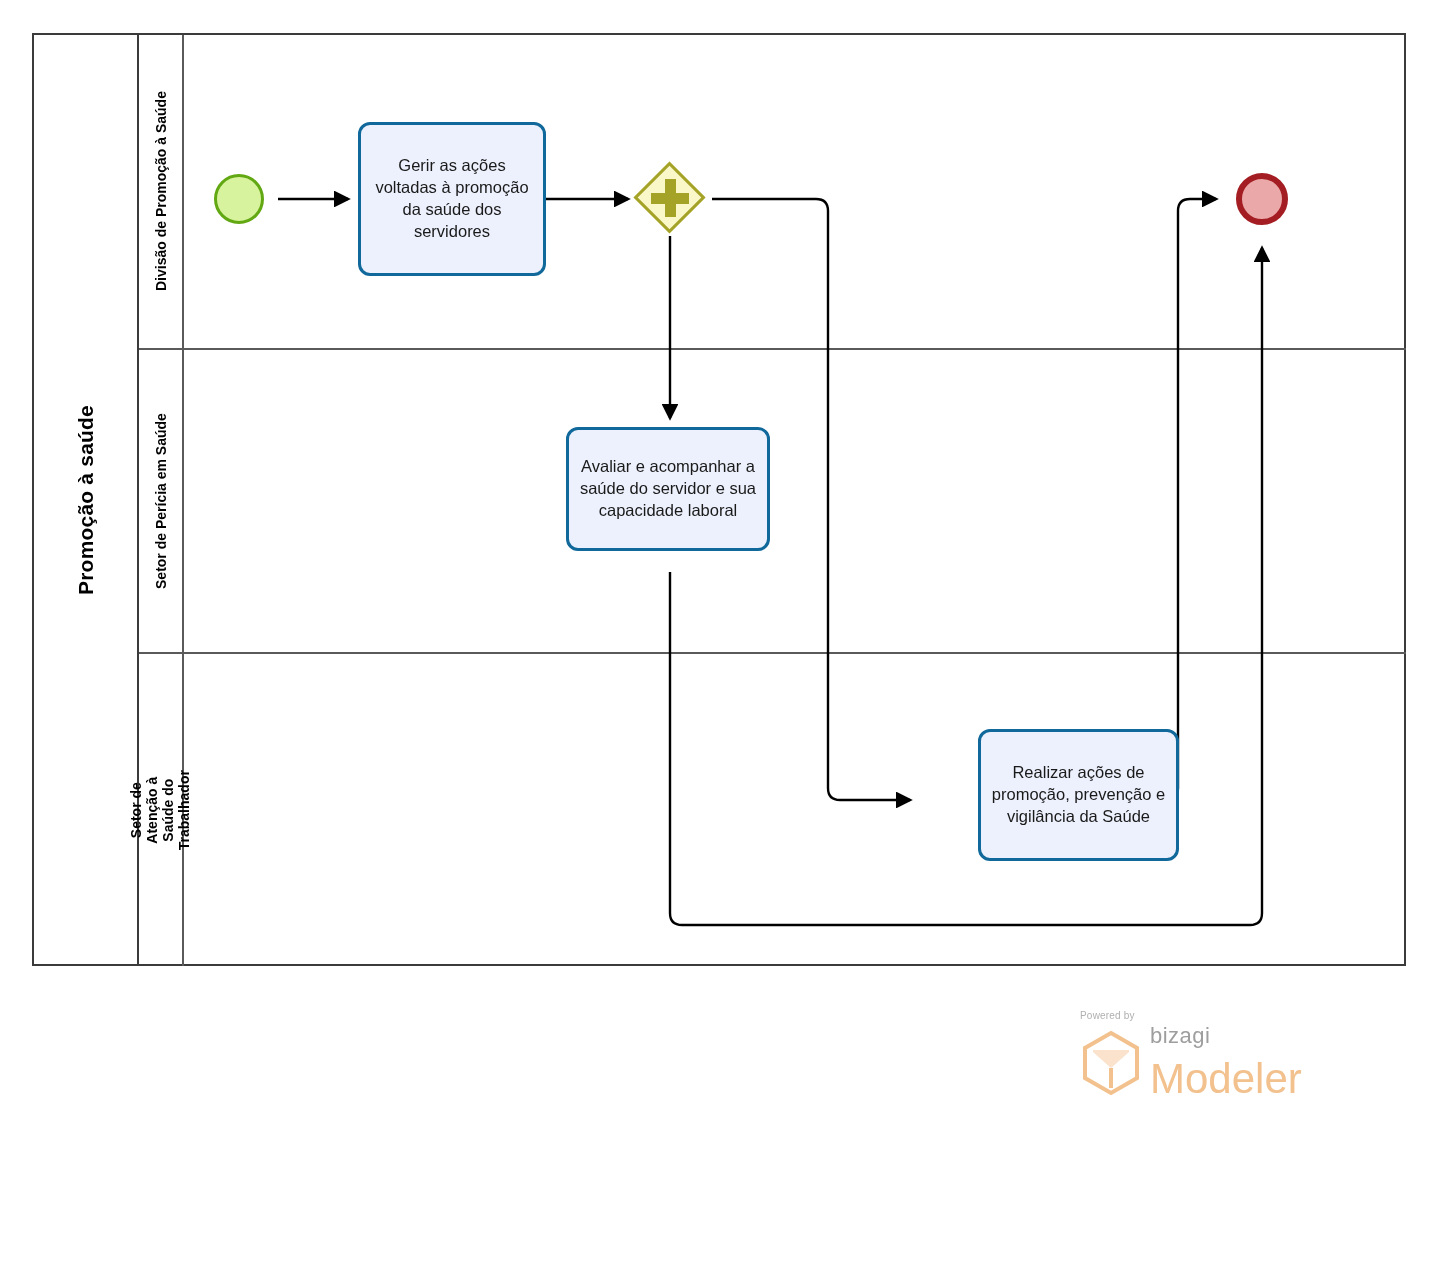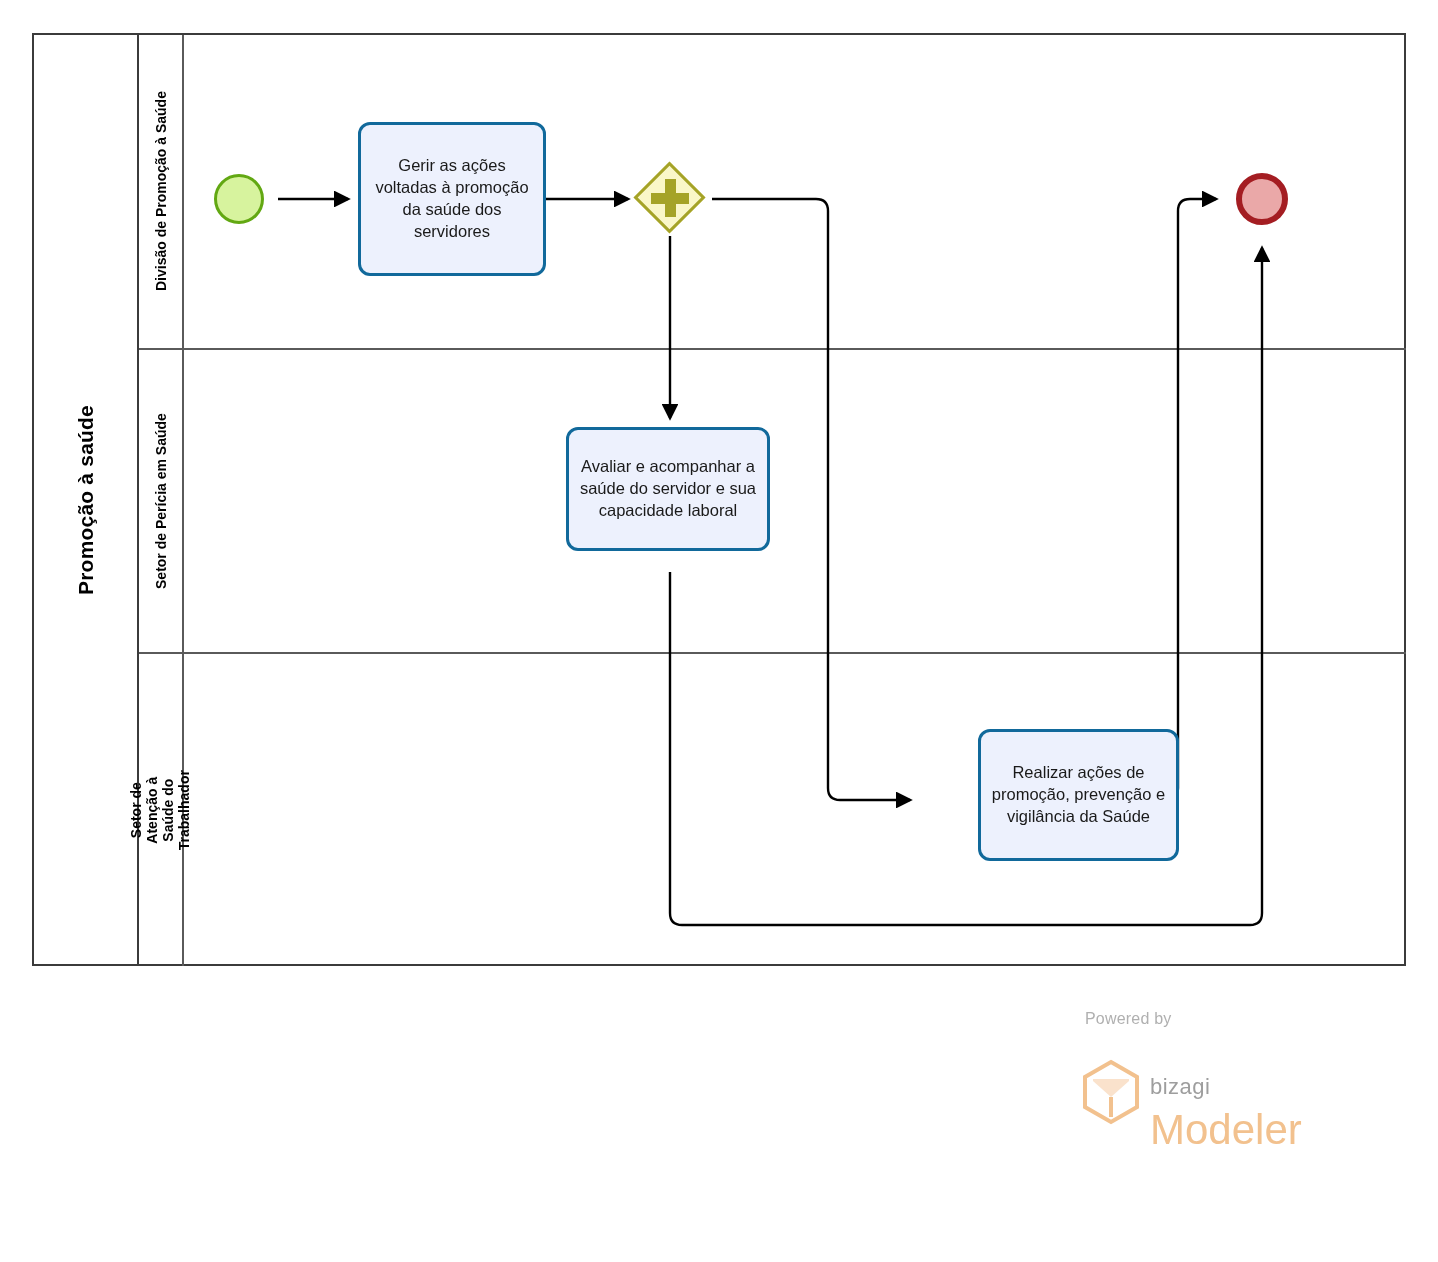--- a/index.html
+++ b/index.html
@@ -142,33 +142,31 @@
     stroke-width: 2.4;
   }
   
   .watermark {
     position: absolute;
     left: 1080px;
     top: 1010px;
     width: 270px;
   }
   .wm-powered {
-    font-size: 16px;
+    font-size: 10px;
     color: #B0B0B0;
-    margin-left: 5px;
     letter-spacing: 0.2px;
   }
   .wm-row { display: flex; align-items: center; margin-top: 4px; }
   .wm-text { margin-left: 8px; }
   .wm-bizagi {
     font-size: 22px;
     color: #9E9E9E;
     letter-spacing: 0.5px;
     line-height: 1;
-    margin-top: 44px;
   }
   .wm-modeler {
     font-size: 42px;
     color: #F2C18E;
     line-height: 1;
     margin-top: 11px;
   }
 </style>
 </head>
 <body>

